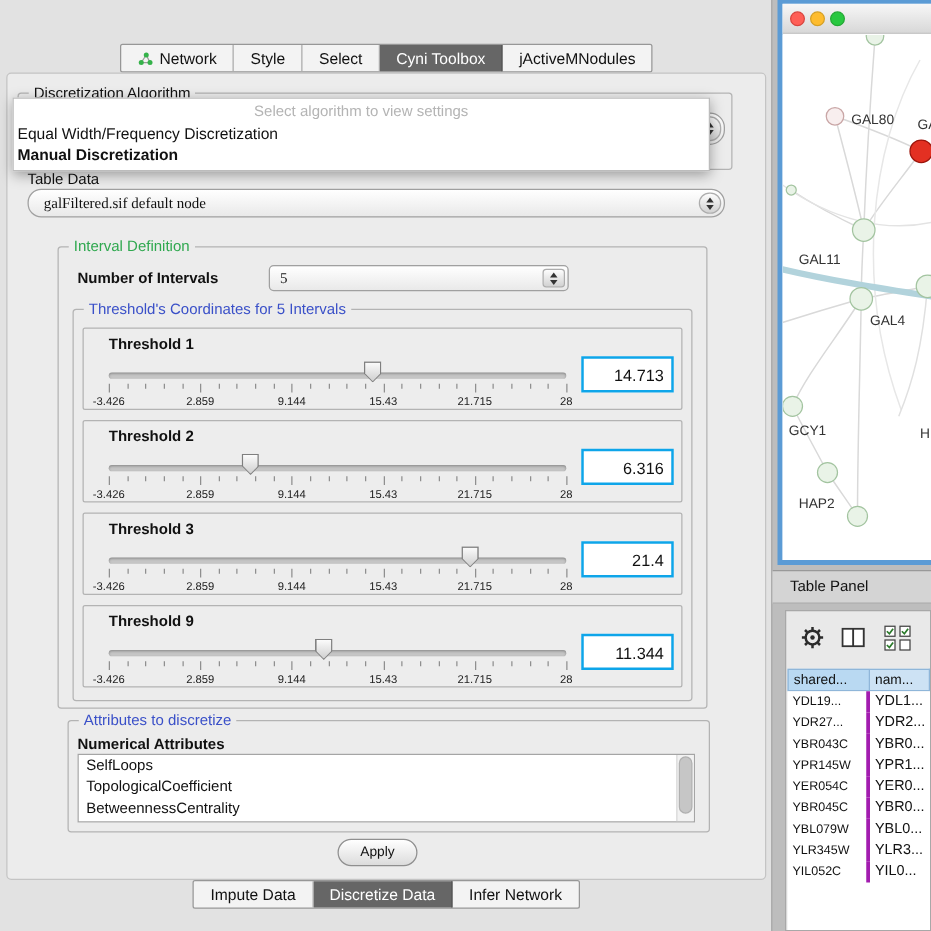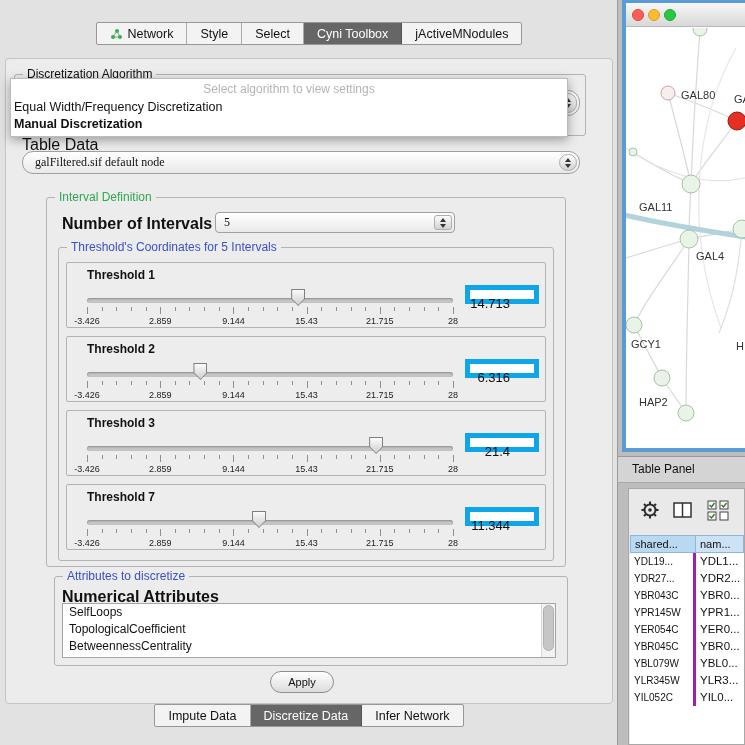--- a/index.html
+++ b/index.html
@@ -7,21 +7,21 @@
   .wrapper{position:relative;width:745px;height:745px;overflow:hidden;background:#bdbdbd;}
 
   
   .left-window{position:absolute;left:0;top:0;width:618px;height:745px;background:#e2e2e2;border-right:1px solid #9a9a9a;}
   .titlebar{position:absolute;left:0;top:0;width:100%;height:26px;}
   .wtitle{position:absolute;left:8px;top:5px;font-size:13px;color:#111;}
   .win-restore{position:absolute;right:33px;top:8px;width:10px;height:10px;border:1.5px solid #222;background:transparent;}
   .win-close{position:absolute;right:10px;top:0px;font-size:18px;font-weight:bold;color:#111;line-height:26px;}
 
   .tabbar{position:absolute;left:0;width:618px;display:flex;justify-content:center;}
-  .tabbar.top{top:22px;}
+  .tabbar.top{top:35px;}
   .tabbar.bottom{top:704px;}
   .seg{display:flex;border:1px solid #979797;background:#f3f3f3;height:23px;border-radius:2px;}
   .seg-tab{display:flex;align-items:center;gap:5px;padding:0 13px;font-size:12.5px;color:#111;border-right:1px solid #ababab;cursor:default;white-space:nowrap;}
   .seg-tab:last-child{border-right:none;}
   .seg-tab.active{background:var(--tab-active,#666);color:#fff;border-right-color:#555;}
 
   .inner-panel{position:absolute;left:5px;top:58px;width:608px;height:646px;background:#ececec;border:1px solid #c4c4c4;border-radius:4px;}
 
   .group{position:absolute;border:1px solid #b3b3b3;border-radius:3px;}
   .group-title{position:absolute;top:-7px;left:8px;font-size:12px;line-height:13px;background:#ececec;padding:0 4px;white-space:nowrap;color:#111;}
@@ -41,37 +41,37 @@
   .alg-combo{left:24px;top:90px;width:556px;height:26px;}
   .td-combo{left:22px;top:151px;width:558px;height:23px;border-radius:11px;}
   .noi-combo{left:215px;top:212px;width:240px;height:21px;border-radius:4px;}
   .noi-combo .stepper{border-radius:3px;}
 
   .popup{position:absolute;left:10px;top:78px;width:558px;background:#fff;border:1px solid #bcbcbc;box-shadow:0 3px 10px rgba(0,0,0,.35);z-index:60;padding-bottom:3px;}
   .popup-ph{height:20px;line-height:20px;text-align:center;color:#b4b4b4;font-size:12px;}
   .popup-option{height:17px;line-height:17px;padding-left:3px;font-size:12.5px;color:#111;}
   .popup-option.bold{font-weight:bold;}
 
-  .lbl{position:absolute;font-size:16px;color:#111;white-space:nowrap;}
+  .lbl{position:absolute;font-size:12px;color:#111;white-space:nowrap;}
   .bold{font-weight:bold;}
   .td-label{left:22px;top:136px;}
   .noi-label{left:62px;top:215px;}
   .attr-sub{left:62px;top:588px;}
 
   #threshold-panels{position:absolute;left:66px;top:262px;width:480px;}
   .threshold-panel{position:relative;width:480px;height:66px;border:1px solid #b3b3b3;background:#ededed;margin-bottom:8px;border-radius:2px;}
   .th-label{position:absolute;left:8px;top:5px;font-weight:bold;font-size:12px;color:#111;margin-left:12px;}
   .slider-zone{position:absolute;left:20px;top:22px;width:366px;height:42px;}
   .slider-track{position:absolute;left:0;top:13px;width:100%;height:5px;background:#c6c6c6;border-radius:3px;box-shadow:inset 0 1px 2px rgba(0,0,0,.3);}
   .tick{position:absolute;top:22px;width:1px;height:4px;background:#8f8f8f;}
   .tick.major{height:7px;}
   .tick-label{position:absolute;top:31px;transform:translateX(-50%);font-size:9px;color:#222;white-space:nowrap;}
   .thumb{position:absolute;top:4px;width:14px;height:17px;clip-path:polygon(0 0,100% 0,100% 58%,50% 100%,0 58%);background:#7f7f7f;}
   .thumb-inner{position:absolute;inset:1px;clip-path:polygon(0 0,100% 0,100% 58%,50% 100%,0 58%);background:linear-gradient(#fbfbfb,#cfcfcf);}
-  .th-value{position:absolute;left:398px;top:22px;width:74px;height:19px;background:#fff;border:5px solid #0ea5e9;font-size:13px;line-height:27px;text-align:right;padding-right:24px;color:#111;}
+  .th-value{position:absolute;left:398px;top:22px;width:74px;height:29px;background:#fff;border:2px solid #0ea5e9;font-size:13px;line-height:27px;text-align:right;padding-right:6px;color:#111;}
 
   .listbox{position:absolute;left:62px;top:603px;width:494px;height:55px;background:#fff;border:1px solid #a5a5a5;overflow:hidden;}
   .attr-item{font-size:12px;line-height:17px;padding-left:6px;color:#111;}
   .vscroll{position:absolute;right:0;top:0;bottom:0;width:14px;background:#f2f2f2;border-left:1px solid #d8d8d8;}
   .vthumb{position:absolute;left:1px;right:1px;top:1px;height:46px;background:#c6c6c6;border:1px solid #b0b0b0;border-radius:6px;}
 
   .apply{position:absolute;left:270px;top:671px;width:64px;height:22px;border-radius:11px;border:1px solid #8f8f8f;background:linear-gradient(#ffffff,#dcdcdc);font-size:11px;font-family:inherit;color:#111;}
 
   
   .net-window{position:absolute;left:622px;top:0;width:123px;height:452px;background:var(--frame-blue,#5b9bd5);}
@@ -298,21 +298,21 @@
             <span class="tick-label" style="left: 60%;">15.43</span>
             <span class="tick-label" style="left: 80%;">21.715</span>
             <span class="tick-label" style="left: 100%;">28</span>
             <div class="thumb" style="left: calc(79% - 7px);">
               <div class="thumb-inner"></div>
             </div>
           </div>
           <div class="th-value">21.4</div>
         </div>
         <div class="threshold-panel">
-          <div class="th-label">Threshold 7</div>
+          <div class="th-label">Threshold 9</div>
           <div class="slider-zone">
             <div class="slider-track"></div>
             <div class="tick major" style="left: 0%;"></div>
             <div class="tick" style="left: 4%;"></div>
             <div class="tick" style="left: 8%;"></div>
             <div class="tick" style="left: 12%;"></div>
             <div class="tick" style="left: 16%;"></div>
             <div class="tick major" style="left: 20%;"></div>
             <div class="tick" style="left: 24%;"></div>
             <div class="tick" style="left: 28%;"></div>

